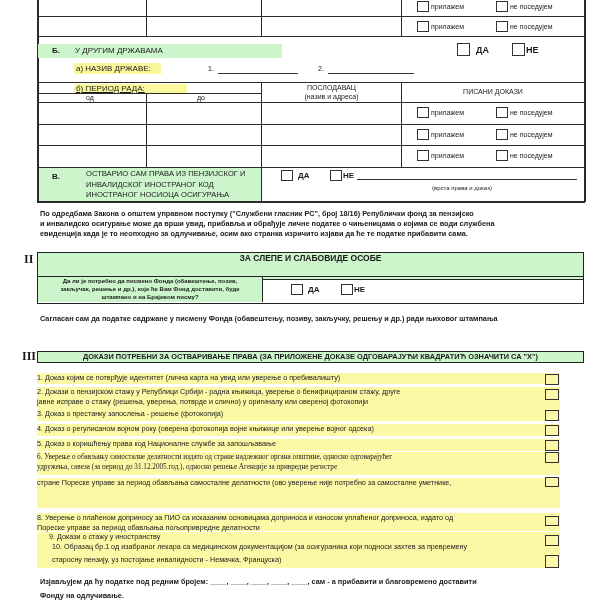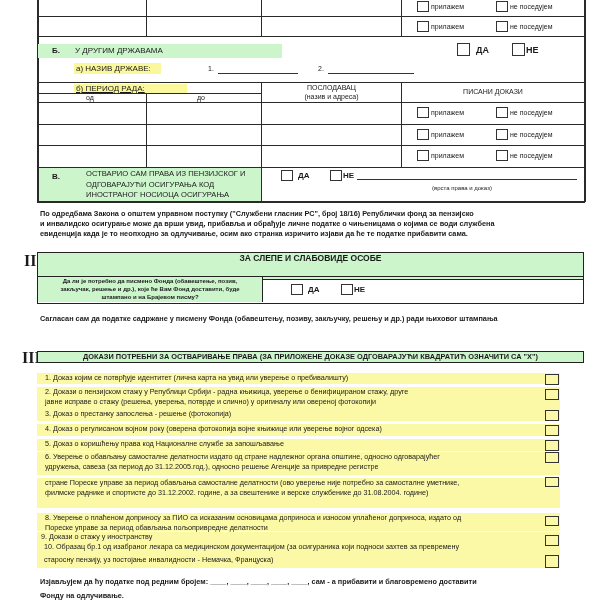--- a/index.html
+++ b/index.html
@@ -12,22 +12,22 @@
     .t { position: absolute; white-space: nowrap; }
     .s7 { font-size: 7px; }
     .s8 { font-size: 8px; }
     .s9 { font-size: 9px; }
     .b { font-weight: bold; }
     .green { background: #ccf5cc; }
     .yellow { background: #faf79c; }
     .ylist { background: #fbf8a6; }
     .uline { position: absolute; height: 0; border-bottom: 1px solid #333; }
     .sechdr { position: absolute; left: 37px; width: 547px; border: 1.5px solid #222; box-sizing: border-box; background: #ccf5cc; text-align: center; font-weight: bold; }
-    .roman { position: absolute; font-family: "Liberation Serif", serif; font-weight: bold; font-size: 16px; }
-    .item { position: absolute; left: 37px; width: 523px; font-size: 7.2px; line-height: 10px; padding-left: 8px; box-sizing: border-box; }
+    .roman { position: absolute; font-family: "Liberation Serif", serif; font-weight: bold; font-size: 12px; }
+    .item { position: absolute; left: 37px; width: 523px; font-size: 7.2px; line-height: 10px; box-sizing: border-box; }
   </style>
 </head>
 <body>
 
 <div>
 
   <div class="ln" style="left:37px;top:0;width:1.5px;height:202px;"></div>
   <div class="ln" style="left:584px;top:0;width:1.5px;height:202px;"></div>
 
   <div class="ln" style="left:146px;top:0;width:1px;height:36px;"></div>
@@ -102,21 +102,21 @@
     <div class="cb" style="left:417px;top:150px;"></div>
     <span class="t s7" style="left:431px;top:152px;">прилажем</span>
     <div class="cb" style="left:496px;top:150px;"></div>
     <span class="t s7" style="left:510px;top:152px;">не поседујем</span>
   </div>
 
   <div class="abs green" style="left:38.5px;top:168px;width:222.5px;height:33px;"></div>
   <span class="t s8 b" style="left:52px;top:172px;">В.</span>
   <div class="abs" style="left:86px;top:169px;line-height:10.5px;font-size:7.6px;">
     <div>ОСТВАРИО САМ ПРАВА ИЗ ПЕНЗИЈСКОГ И</div>
-    <div>ОДГОВАРАЈУЋИ ОСИГУРАЊА КОД</div>
+    <div>ИНВАЛИДСКОГ ИНОСТРАНОГ КОД</div>
     <div>ИНОСТРАНОГ НОСИОЦА ОСИГУРАЊА</div>
   </div>
   <div class="cb" style="left:281px;top:170px;"></div>
   <span class="t s8 b" style="left:298px;top:171px;">ДА</span>
   <div class="cb" style="left:330px;top:170px;"></div>
   <span class="t s8 b" style="left:343px;top:171px;">НЕ</span>
   <div class="uline" style="left:357px;top:179px;width:220px;"></div>
   <span class="t" style="left:432px;top:185px;font-size:6px;">(врста права и доказ)</span>
 </div>
 
@@ -168,39 +168,38 @@
   <div class="item ylist" style="top:424px;height:12px;">
     <div>4. Доказ о регулисаном војном року (оверена фотокопија војне књижице или уверење војног одсека)</div>
   </div>
   <div class="cb y" style="left:545px;top:425px;width:14px;height:11px;"></div>
 
   <div class="item ylist" style="top:439px;height:12px;">
     <div>5. Доказ о коришћењу права код Националне службе за запошљавање</div>
   </div>
   <div class="cb y" style="left:545px;top:440px;width:14px;height:11px;"></div>
 
-  <div class="item ylist" style="top:452px;height:23px;">
+  <div class="item ylist" style="top:452px;height:23px;font-family:Liberation Serif, serif;">
     <div>6. Уверење о обављању самосталне делатности издато од стране надлежног органа општине, односно одговарајућег</div>
     <div>удружења, савеза (за период до 31.12.2005.год.), односно решење Агенције за привредне регистре</div>
   </div>
   <div class="cb y" style="left:545px;top:452px;width:14px;height:11px;"></div>
 
   <div class="item ylist" style="top:478px;height:30px;padding-top:0px;">
     <div>стране Пореске управе за период обављања самосталне делатности (ово уверење није потребно за самосталне уметнике,</div>
-    <div>филмске раднике и спортисте до 31.12.2002. године, а за свештенике и верске службенике до 31.08.2004. године)</div>
   </div>
   <div class="cb y" style="left:545px;top:477px;width:14px;height:10px;"></div>
 
   <div class="item ylist" style="top:513px;height:18px;">
     <div>8. Уверење о плаћеном доприносу за ПИО са исказаним основицама доприноса и износом уплаћеног доприноса, издато од</div>
     <div>Пореске управе за период обављања пољопривредне делатности</div>
   </div>
   <div class="cb y" style="left:545px;top:516px;width:14px;height:10px;"></div>
 
-  <div class="item ylist" style="top:532px;height:36px;padding-left:4px;">
+  <div class="item ylist" style="top:532px;height:36px;padding-left:12px;">
     <div>9. Докази о стажу у иностранству</div>
     <div style="padding-left:3px;">10. Образац бр.1 од изабраног лекара са медицинском документацијом (за осигураника који подноси захтев за превремену</div>
     <div style="padding-left:3px;margin-top:3px;">старосну пензију, уз постојање инвалидности - Немачка, Француска)</div>
   </div>
   <div class="cb y" style="left:545px;top:535px;width:14px;height:11px;"></div>
   <div class="cb y" style="left:545px;top:555px;width:14px;height:13px;"></div>
 </div>
 
 <div class="abs b" style="left:40px;top:575px;font-size:7.3px;line-height:14px;">
   <div>Изјављујем да ћу податке под редним бројем: ____, ____, ____, ____, ____, сам - а прибавити и благовремено доставити</div>

